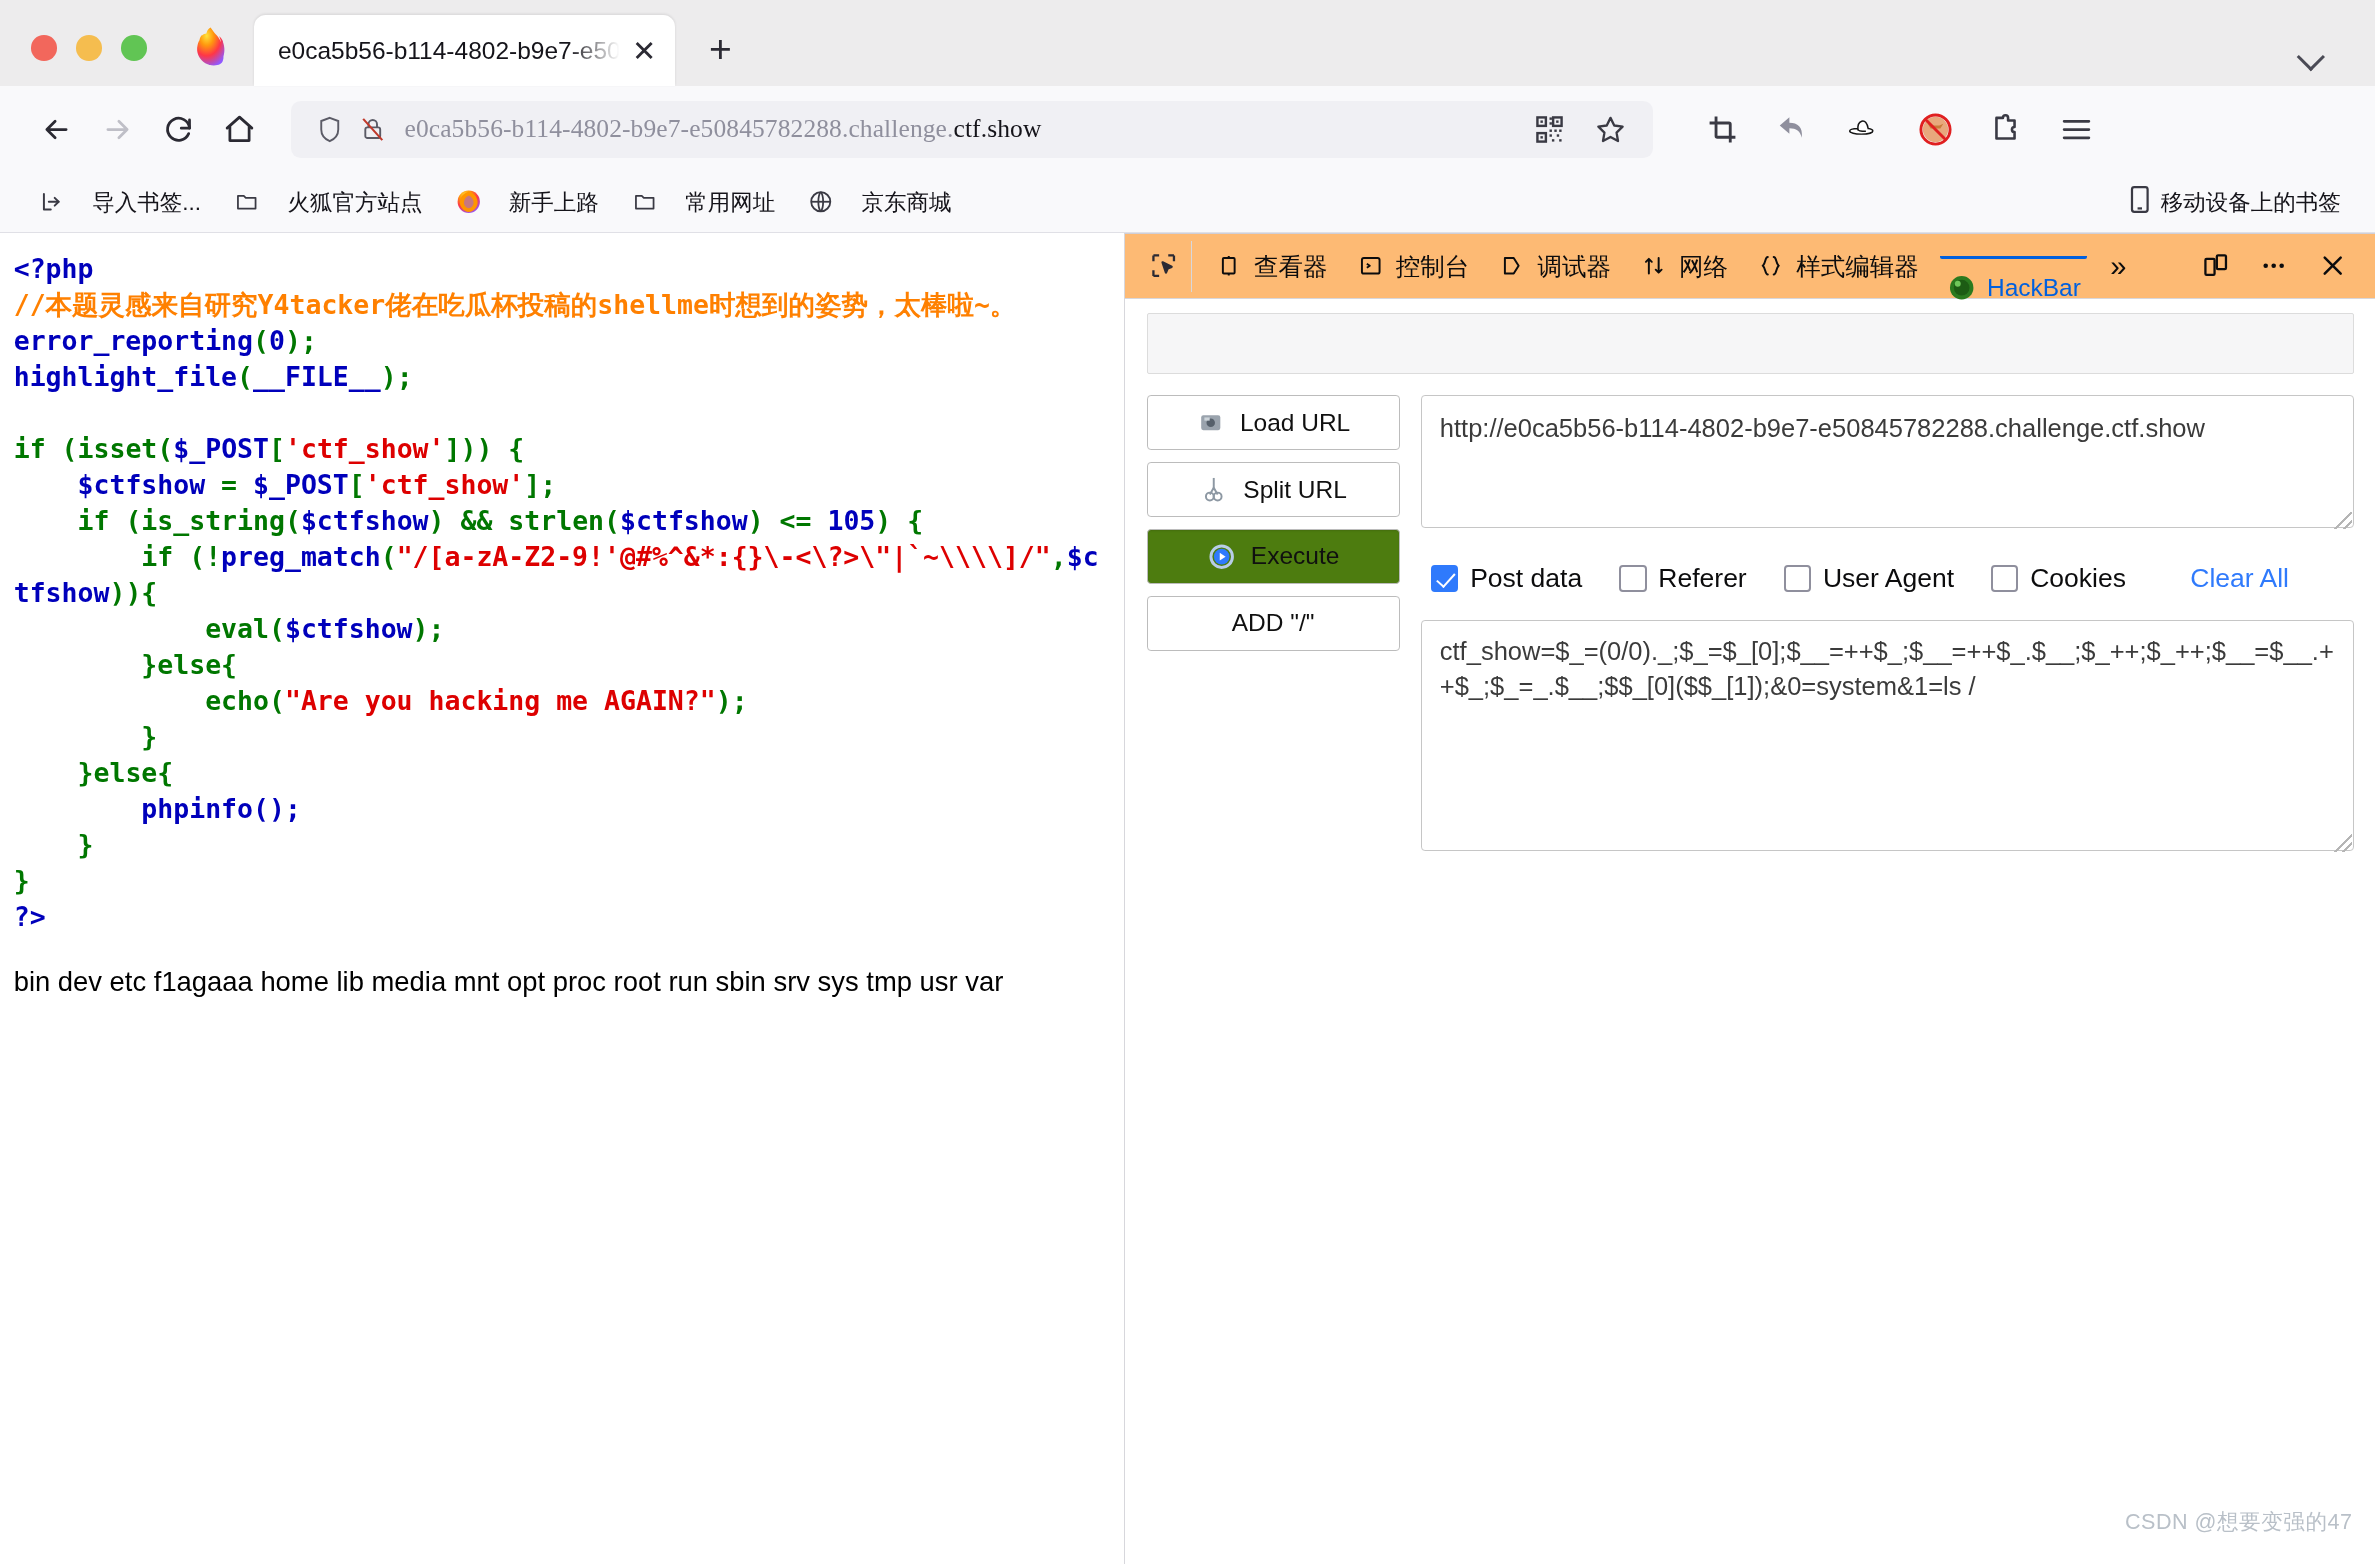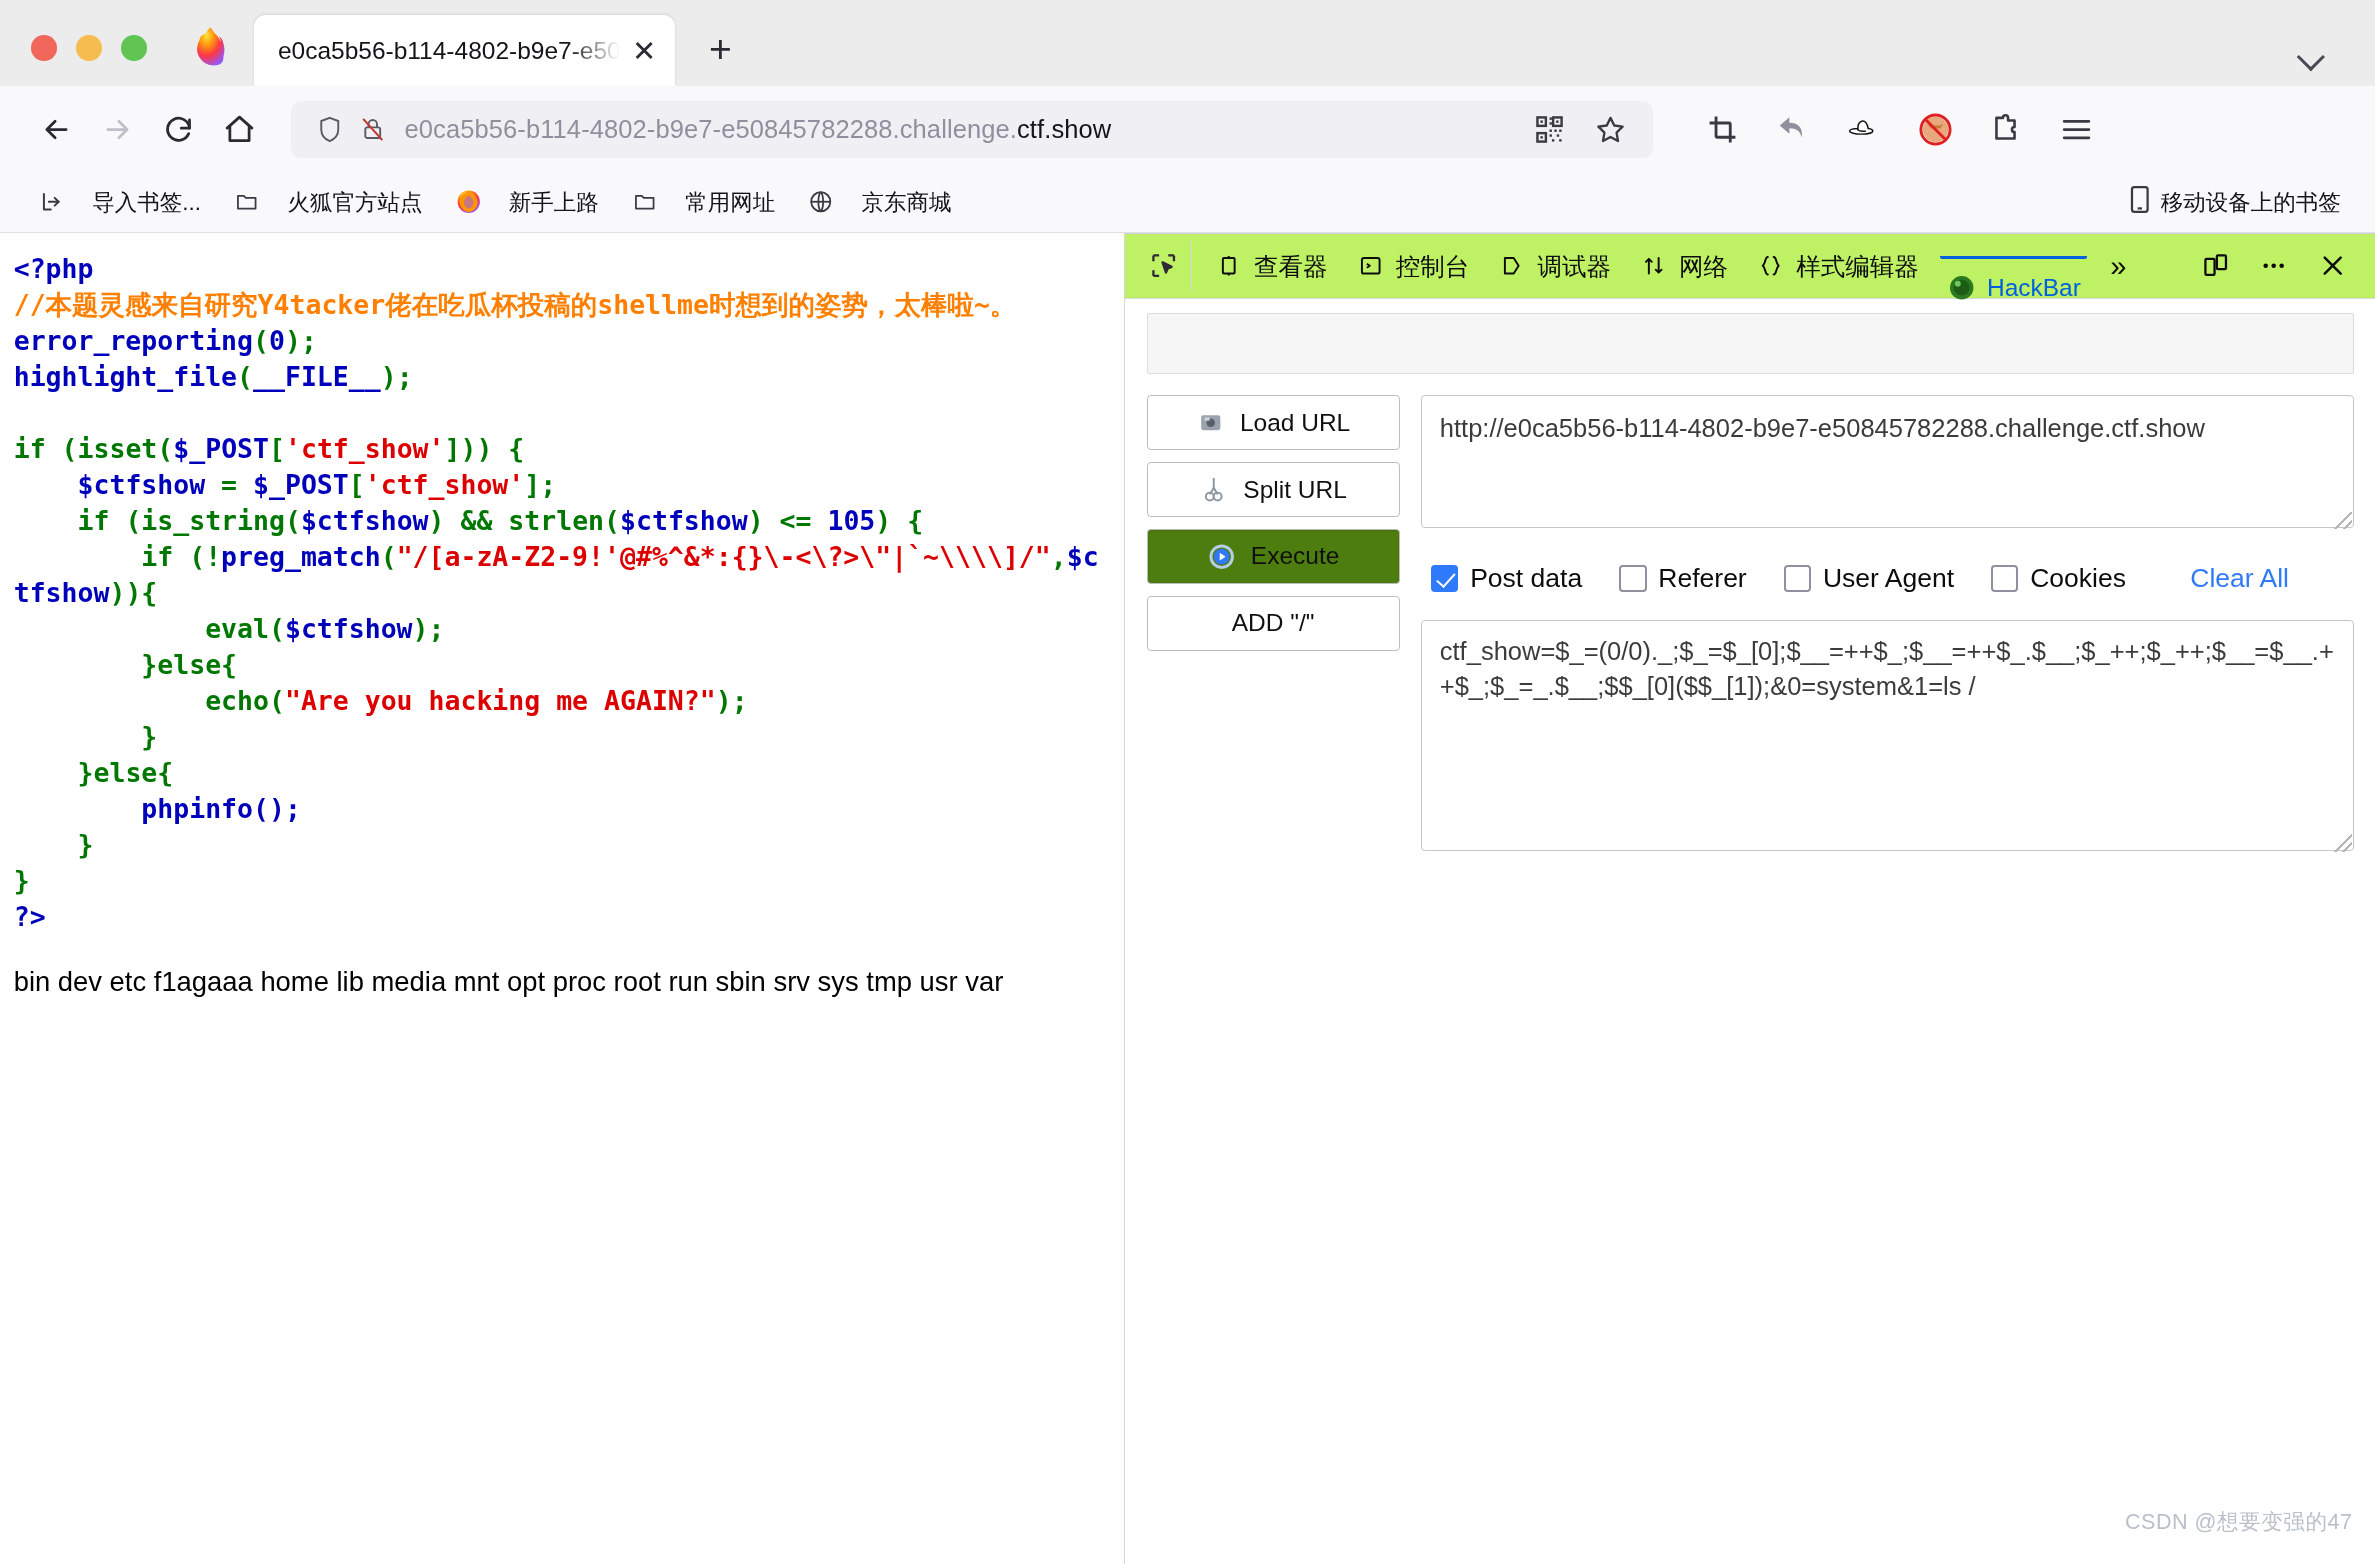--- a/index.html
+++ b/index.html
@@ -72,20 +72,21 @@
     border-radius: 7.8px; color: #2b2a33;
   }
   .navbtn svg { display: block; }
   .navbtn.disabled { color: #bfbfc7; }
 
   .urlbar {
     flex: 1; height: 57px; margin: 0 17.6px 0 21.6px;
     background: #f0f0f4; border-radius: 9.8px;
     display: flex; align-items: center; padding: 0 17.6px;
     max-width: 1362px;
+    font-family: Liberation Serif, serif;
   }
   .url-icon { width: 43px; height: 39px; display: flex; align-items: center; justify-content: center; color: #5b5b66; }
   .url-text {
     flex: 1; font-size: 25.5px; color: #8f8f9d; white-space: nowrap; overflow: hidden;
     padding-left: 9.8px; letter-spacing: 0.1px;
   }
   .url-text b { color: #15141a; font-weight: 400; }
   .url-right { display: flex; align-items: center; gap: 17.6px; padding-right: 3.9px; }
 
   .toolbar-icons { display: flex; align-items: center; gap: 9.8px; margin-left: 21.6px; }
@@ -125,21 +126,21 @@
     padding: 29px 23.5px 0 13.7px; font-family: "Liberation Sans", sans-serif;
   }
 
   
   .devtools {
     flex: 1; display: flex; flex-direction: column; background: #ffffff;
     border-top: 1px solid #cfcfd8; min-width: 0;
   }
   .dt-tabbar {
     height: 65px; flex: 0 0 65px; display: flex; align-items: center;
-    background: #bef264; border-bottom: 1px solid #d7d7dc; padding-left: 11.8px;
+    background: #fdba74; border-bottom: 1px solid #d7d7dc; padding-left: 11.8px;
   }
   .dt-pick {
     width: 55px; height: 51px; display: flex; align-items: center; justify-content: center;
     color: #2b2a33; border-right: 1px solid #d7d7dc; margin-right: 7.8px;
   }
   .dt-tab {
     height: 65px; display: flex; align-items: center; gap: 9.8px;
     padding: 0 13.7px; font-size: 24.5px; color: #0c0c0d; white-space: nowrap;
     position: relative;
   }

